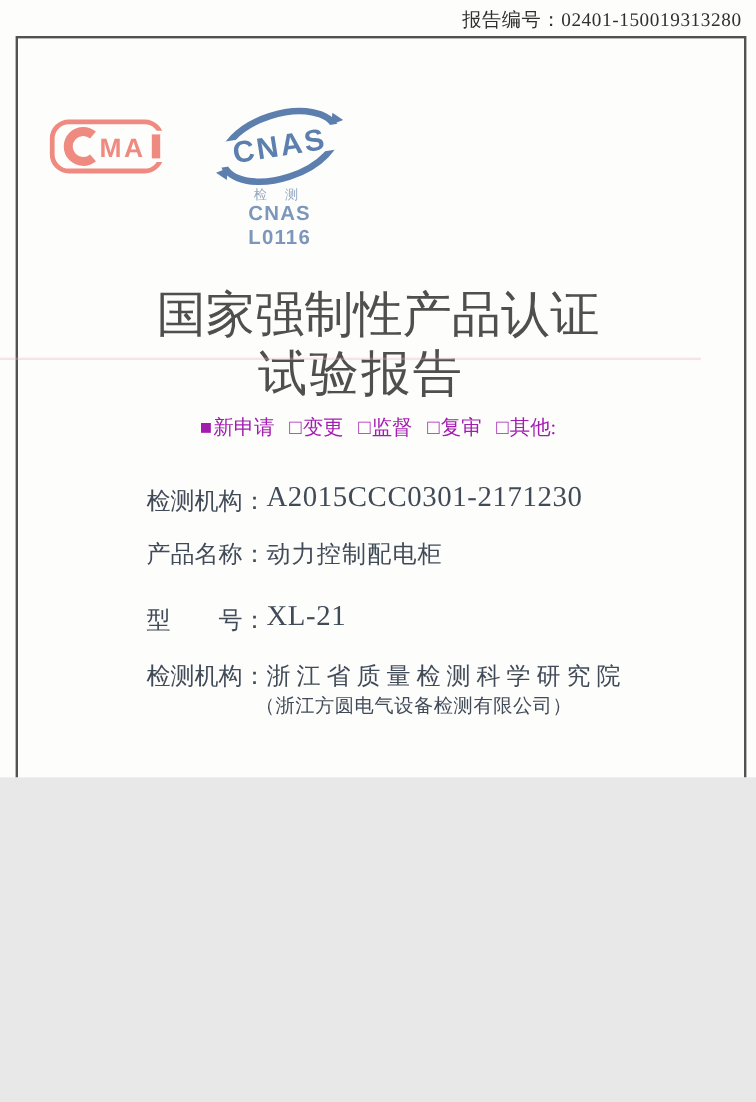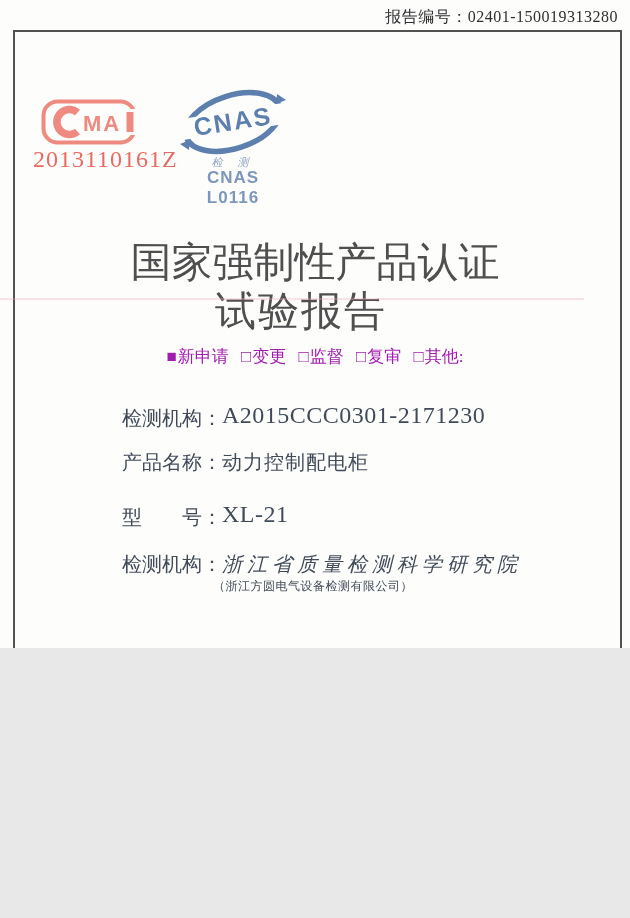--- a/index.html
+++ b/index.html
@@ -25,21 +25,20 @@
   .cma-svg{position:absolute;left:41px;top:99px;width:96px;height:46px;}
   .cma-no{
     position:absolute;left:33px;top:146px;width:150px;
     font-size:24px;letter-spacing:1px;color:#e96a60;text-align:left;
   }
   .cnas-svg{position:absolute;left:180px;top:89px;width:106px;height:66px;}
   .cnas-cap1{
     position:absolute;left:180px;top:155px;width:106px;text-align:center;
     font-size:11px;letter-spacing:6px;color:#94a7c2;
     font-family:"Liberation Sans","DejaVu Sans",sans-serif;
-    font-style:italic;
   }
   .cnas-cap2{
     position:absolute;left:178px;top:168px;width:110px;text-align:center;
     font-size:17px;letter-spacing:1px;color:#7d97bb;font-weight:bold;
     font-family:"Liberation Sans","DejaVu Sans",sans-serif;
   }
   .cqc-svg{position:absolute;left:261px;top:652px;width:104px;height:80px;}
   
   .title1{
     position:absolute;top:240px;left:0;width:100%;text-align:center;
@@ -62,22 +61,22 @@
   .row .lbl{display:inline-block;width:100px;vertical-align:bottom;}
   .row .lbl-split{
     display:inline-flex;width:100px;justify-content:space-between;vertical-align:bottom;
   }
   .row .val{font-size:24px;letter-spacing:.5px;}
   .row .val-cjk{font-size:20px;letter-spacing:1px;}
   .row-app{top:401px;}
   .row-product{top:450px;}
   .row-model{top:500px;}
   .row-org{top:552px;}
-  .row-org .val-cjk{letter-spacing:5px;font-style:italic;}
-  .org-line2{position:absolute;left:213px;top:578px;font-size:12px;letter-spacing:.5px;}
+  .row-org .val-cjk{letter-spacing:5px;}
+  .org-line2{position:absolute;left:213px;top:578px;font-size:16px;letter-spacing:.5px;}
 </style>
 </head>
 <body>
 
 <div class="page">
 
   <div class="report-no">报告编号：02401-150019313280</div>
 
   <div class="border-box"></div>
   <div class="artifact-line"></div>
@@ -88,21 +87,20 @@
     </g>
     <rect x="83" y="10" width="13" height="26" fill="#fdfdfc"></rect>
     <g fill="none" stroke-width="7.5" stroke="#ef8a80">
       <path d="M 36.5 13.5 A 12.5 12.5 0 1 0 36.5 32.5"></path>
     </g>
     <g fill="#ef8a80">
       <rect x="85.5" y="13" width="7" height="20"></rect>
       <text x="42" y="31.5" font-family="Liberation Sans, DejaVu Sans, sans-serif" font-size="22" font-weight="bold" letter-spacing="2">MA</text>
     </g>
   </svg>
-  <div class="cma-no">2013110161Z</div>
 
   <svg class="cnas-svg" viewBox="0 0 106 66">
     <g fill="none" stroke-width="5.5" stroke="#5c7fae">
       <ellipse cx="53" cy="33" rx="49" ry="26.5" transform="rotate(-18 53 33)"></ellipse>
     </g>
     <g fill="#5c7fae">
       <polygon points="97,5 106,11 96,15"></polygon>
       <polygon points="9,61 0,55 10,51"></polygon>
     </g>
     <rect x="-3" y="22" width="112" height="21" fill="#fdfdfc" transform="rotate(-9 53 33)"></rect>

